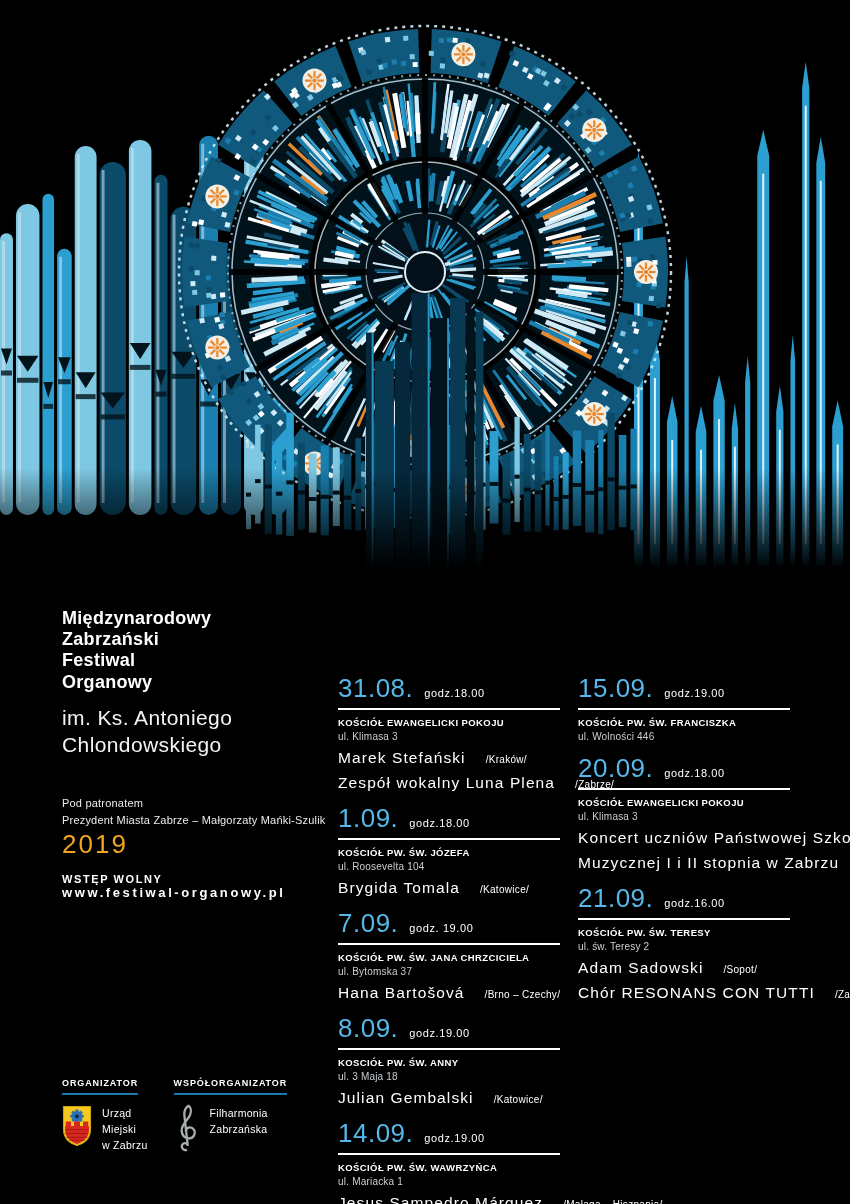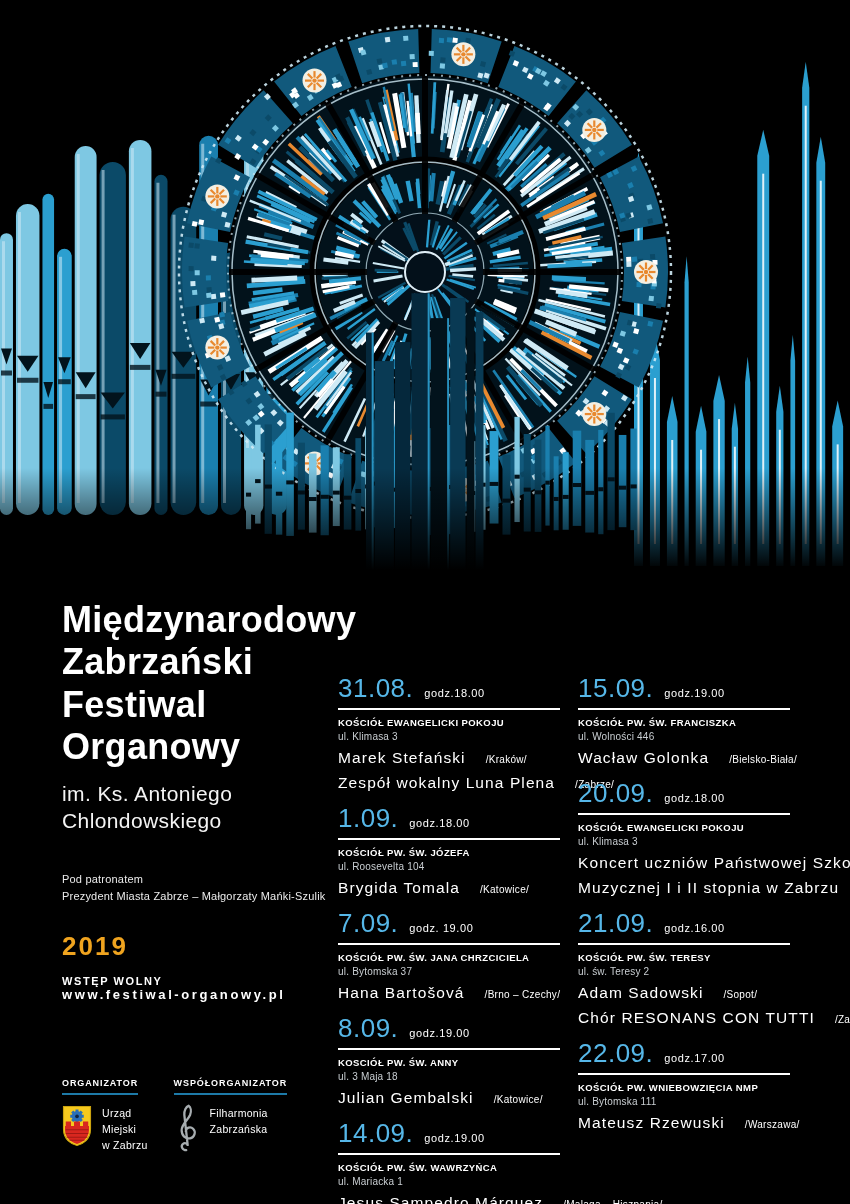--- a/index.html
+++ b/index.html
@@ -6,24 +6,24 @@
   body{width:850px;height:1204px;position:relative;overflow:hidden;
        font-family:"Liberation Sans","DejaVu Sans",sans-serif;color:#fff;}
   #poster{position:absolute;inset:0;background:#000;}
 
   
   #artwork-svg{position:absolute;top:0;left:0;display:block;}
 
   
   .left-block{position:absolute;left:62px;top:583px;width:285px;}
   .edition{font-size:118px;font-weight:bold;color:var(--accent);letter-spacing:-4px;line-height:.86;}
-  .title{margin-top:16px;font-size:36px;font-weight:bold;letter-spacing:.3px;line-height:1.18;}
+  .title{margin-top:25px;font-size:18px;font-weight:bold;letter-spacing:.3px;line-height:1.18;}
   .subtitle{margin-top:12px;font-size:21px;font-weight:normal;letter-spacing:.4px;line-height:1.28;color:#f4f4f4;}
   .patronage{margin-top:36px;font-size:11px;line-height:1.55;color:#ebebeb;letter-spacing:.2px;}
-  .year{margin-top:26px;font-size:26px;font-weight:bold;color:var(--orange);letter-spacing:2px;}
+  .year{font-size:26px;font-weight:normal;color:var(--orange);letter-spacing:2px;}
   .admission{margin-top:13px;font-size:11px;font-weight:bold;letter-spacing:1.6px;}
   .website{font-size:13px;font-weight:bold;letter-spacing:2.6px;}
 
   
   .col{position:absolute;top:673px;width:250px;}
   .col1{left:338px;}
   .col2{left:578px;}
   .concert{margin-bottom:11px;}
   .c-head{white-space:nowrap;}
   .c-date{font-size:26px;color:var(--accent);letter-spacing:.5px;}
@@ -1213,23 +1213,20 @@
   </div>
 </div>
   <div class="col col2" id="col-2">
   <div class="concert">
     <div class="c-head">
       <span class="c-date">15.09.</span><span class="c-time">godz.19.00</span>
     </div>
     <div class="c-rule"></div>
     <div class="c-venue">KOŚCIÓŁ PW. ŚW. FRANCISZKA</div>
     <div class="c-addr">ul. Wolności 446</div>
-    <div class="c-perfs">
-          <div class="c-perf"><span class="p-name">Wacław Golonka</span><span class="p-origin">/Bielsko-Biała/</span></div>
-        </div>
   </div>
 
   <div class="concert">
     <div class="c-head">
       <span class="c-date">20.09.</span><span class="c-time">godz.18.00</span>
     </div>
     <div class="c-rule"></div>
     <div class="c-venue">KOŚCIÓŁ EWANGELICKI POKOJU</div>
     <div class="c-addr">ul. Klimasa 3</div>
     <div class="c-perfs">
@@ -1244,31 +1241,20 @@
     </div>
     <div class="c-rule"></div>
     <div class="c-venue">KOŚCIÓŁ PW. ŚW. TERESY</div>
     <div class="c-addr">ul. św. Teresy 2</div>
     <div class="c-perfs">
           <div class="c-perf"><span class="p-name">Adam Sadowski</span><span class="p-origin">/Sopot/</span></div>
           <div class="c-perf"><span class="p-name">Chór RESONANS CON TUTTI</span><span class="p-origin">/Zabrze/</span></div>
         </div>
   </div>
 
-  <div class="concert">
-    <div class="c-head">
-      <span class="c-date">22.09.</span><span class="c-time">godz.17.00</span>
-    </div>
-    <div class="c-rule"></div>
-    <div class="c-venue">KOŚCIÓŁ PW. WNIEBOWZIĘCIA NMP</div>
-    <div class="c-addr">ul. Bytomska 111</div>
-    <div class="c-perfs">
-          <div class="c-perf"><span class="p-name">Mateusz Rzewuski</span><span class="p-origin">/Warszawa/</span></div>
-        </div>
-  </div>
 </div>
 
   <div class="footer">
     <div>
       <span class="org-label">ORGANIZATOR</span>
       <div class="org-row">
         <svg width="30" height="44" viewBox="0 0 40 56">
           <path d="M2 2 H38 V32 C38 46 28 52 20 54 C12 52 2 46 2 32 Z" fill="#f6c91e" stroke="#caa30f" stroke-width="1.5"></path>
           <g>
             <circle cx="20" cy="15" r="7" fill="#2a6fb8"></circle>

